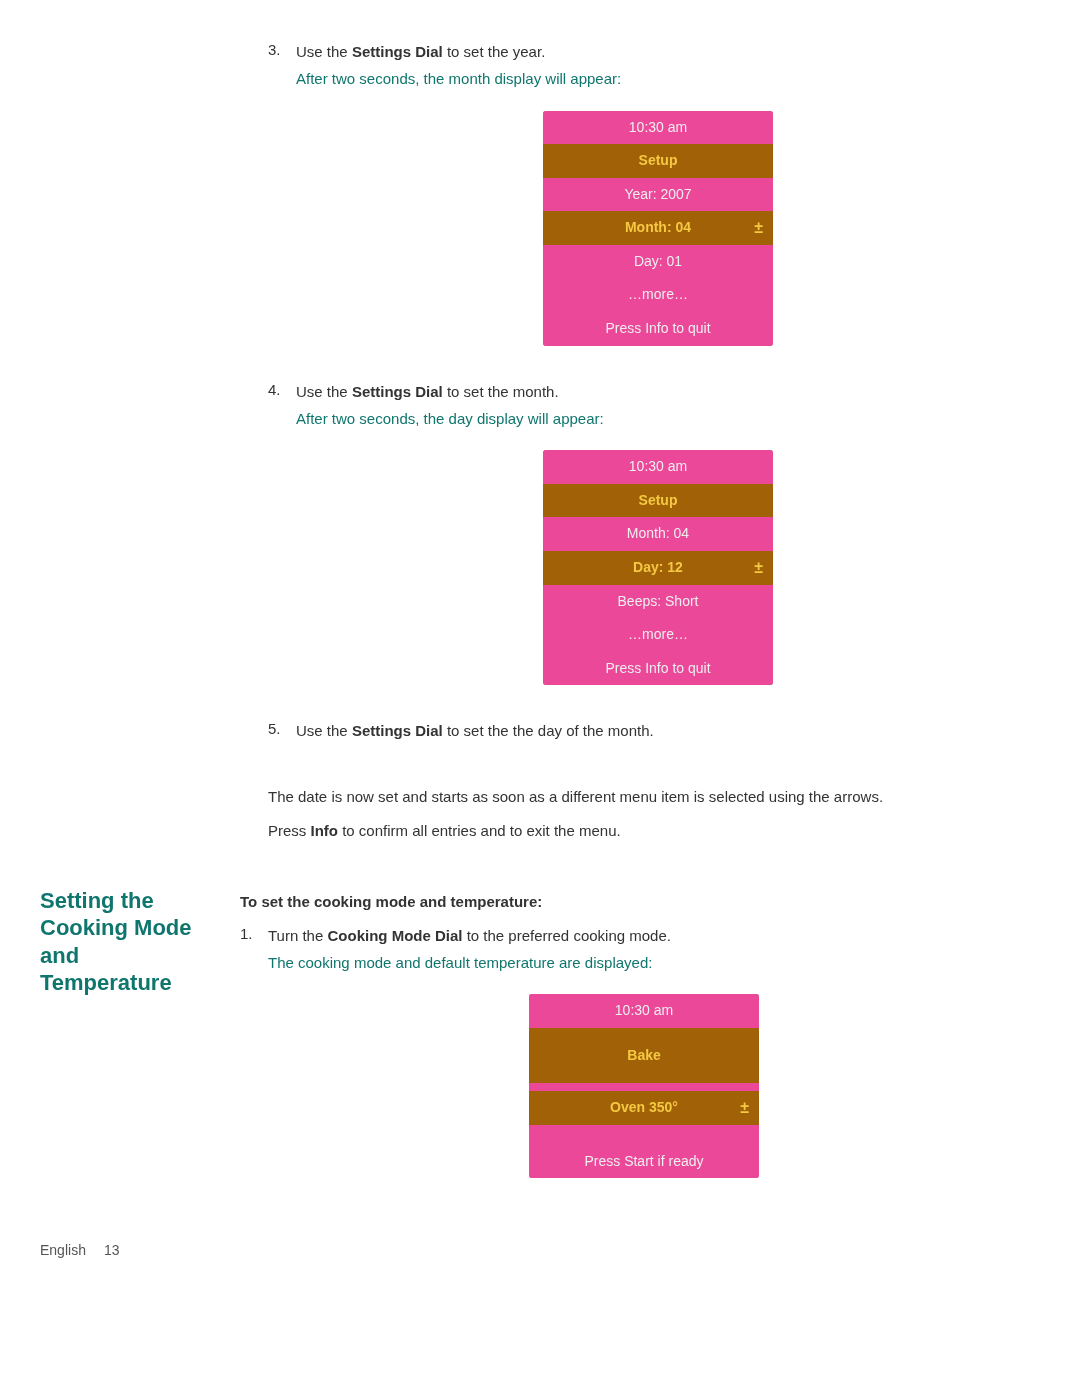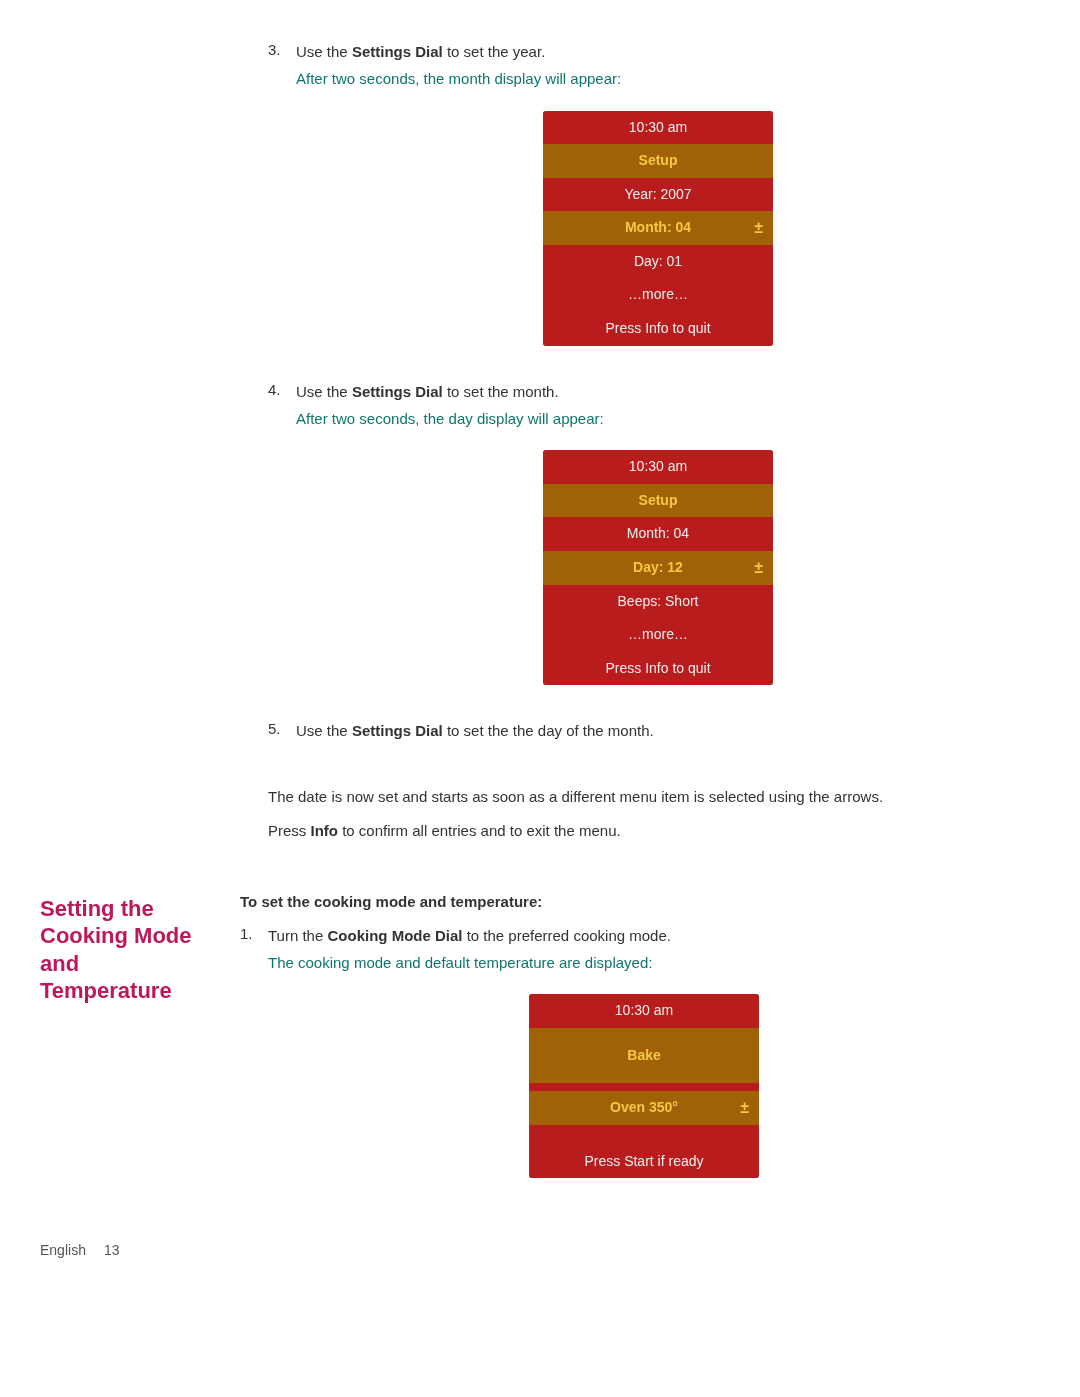--- a/index.html
+++ b/index.html
@@ -35,23 +35,23 @@
     }
 
     .right-col {
       flex: 1;
       padding: 0 60px 0 20px;
     }
 
     .section-heading {
       font-size: 22px;
       font-weight: bold;
-      color: #be185d;
+      color: #0f766e;
       line-height: 1.25;
-      margin-top: 12px;
+      margin-top: 4px;
     }
 
     
     .step {
       display: flex;
       margin-bottom: 10px;
       margin-top: 0;
     }
 
     .step-num {
@@ -85,21 +85,21 @@
     
     .display-panel {
       background: #888;
       border-radius: 3px;
       width: 230px;
       margin: 10px 0 18px 0;
       overflow: hidden;
     }
 
     .display-row {
-      background: #b91c1c;
+      background: #ec4899;
       color: #eee;
       text-align: center;
       padding: 7px 12px;
       font-size: 14px;
       line-height: 1.4;
       position: relative;
     }
 
     .display-row.highlighted {
       background: #a16207;

